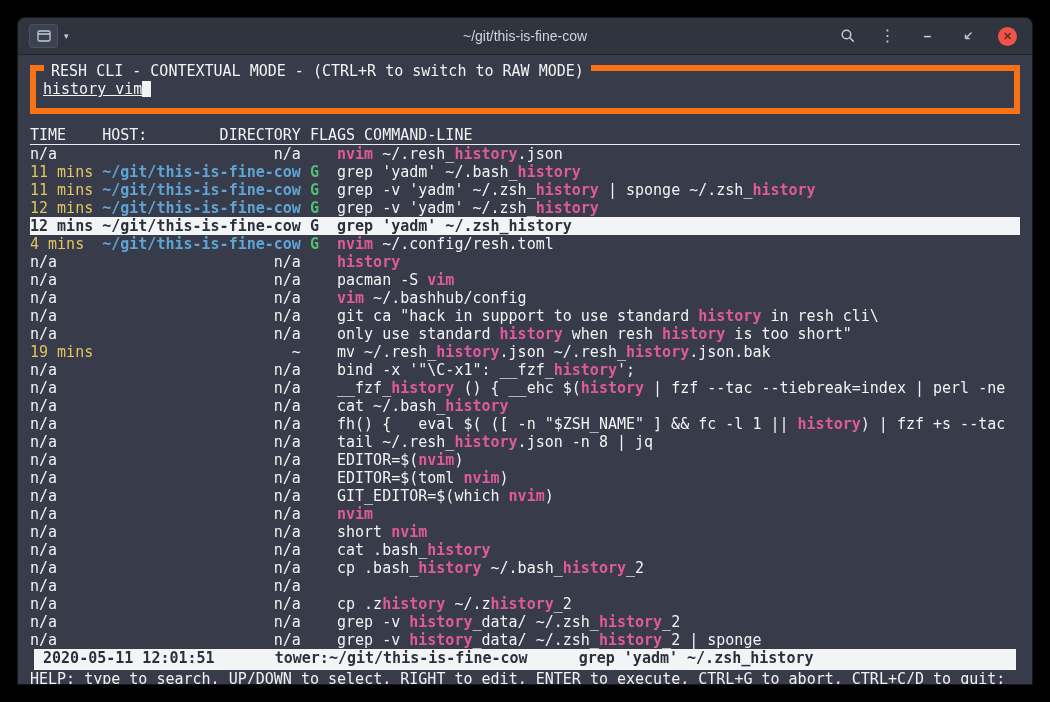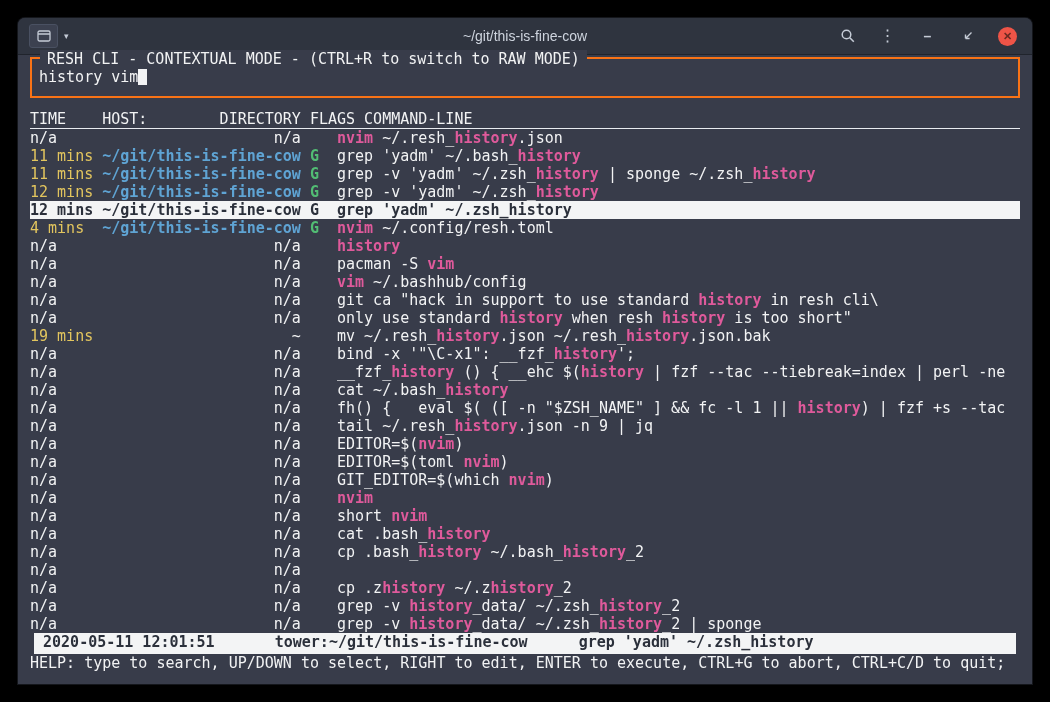--- a/index.html
+++ b/index.html
@@ -38,21 +38,21 @@
     background:var(--close-button,#ee5447);color:#6b2a22;
     display:flex;align-items:center;justify-content:center;
     font-size:11px;font-weight:bold;cursor:pointer;
   }
   
   .term{
     position:absolute;top:37px;left:0;right:0;bottom:0;
     font-size:15px;line-height:18px;color:var(--foreground,#f2f3f4);
   }
   .resh-box{
-    margin:2px 12px 0;border:2px solid #f97316;position:relative;height:37px;
+    margin:10px 12px 0;border:6px solid #f97316;position:relative;height:37px;text-decoration:underline;
   }
   .resh-box-title{
     position:absolute;top:-9px;left:8px;background:var(--background,#383c4a);
     padding:0 7px;white-space:pre;
   }
   .query-line{padding:9px 0 0 7px;white-space:pre;}
   .cursor{display:inline-block;width:9px;height:16px;background:#f2f3f4;vertical-align:-3px;}
   
   .list{margin:12px 12px 0;}
   .row{display:flex;height:18px;white-space:pre;align-items:baseline;}
@@ -141,21 +141,21 @@
         <div class="row"><span class="c-time">n/a</span><span class="c-host">n/a</span><span class="c-flags"></span><span class="c-cmd"><span class="m">history</span></span></div>
         <div class="row"><span class="c-time">n/a</span><span class="c-host">n/a</span><span class="c-flags"></span><span class="c-cmd"><span>pacman -S </span><span class="m">vim</span></span></div>
         <div class="row"><span class="c-time">n/a</span><span class="c-host">n/a</span><span class="c-flags"></span><span class="c-cmd"><span class="m">vim</span><span> ~/.bashhub/config</span></span></div>
         <div class="row"><span class="c-time">n/a</span><span class="c-host">n/a</span><span class="c-flags"></span><span class="c-cmd"><span>git ca "hack in support to use standard </span><span class="m">history</span><span> in resh cli\</span></span></div>
         <div class="row"><span class="c-time">n/a</span><span class="c-host">n/a</span><span class="c-flags"></span><span class="c-cmd"><span>only use standard </span><span class="m">history</span><span> when resh </span><span class="m">history</span><span> is too short"</span></span></div>
         <div class="row"><span class="c-time recent">19 mins</span><span class="c-host">~</span><span class="c-flags"></span><span class="c-cmd"><span>mv ~/.resh_</span><span class="m">history</span><span>.json ~/.resh_</span><span class="m">history</span><span>.json.bak</span></span></div>
         <div class="row"><span class="c-time">n/a</span><span class="c-host">n/a</span><span class="c-flags"></span><span class="c-cmd"><span>bind -x '"\C-x1": __fzf_</span><span class="m">history</span><span>';</span></span></div>
         <div class="row"><span class="c-time">n/a</span><span class="c-host">n/a</span><span class="c-flags"></span><span class="c-cmd"><span>__fzf_</span><span class="m">history</span><span> () { __ehc $(</span><span class="m">history</span><span> | fzf --tac --tiebreak=index | perl -ne</span></span></div>
         <div class="row"><span class="c-time">n/a</span><span class="c-host">n/a</span><span class="c-flags"></span><span class="c-cmd"><span>cat ~/.bash_</span><span class="m">history</span></span></div>
         <div class="row"><span class="c-time">n/a</span><span class="c-host">n/a</span><span class="c-flags"></span><span class="c-cmd"><span>fh() {   eval $( ([ -n "$ZSH_NAME" ] &amp;&amp; fc -l 1 || </span><span class="m">history</span><span>) | fzf +s --tac</span></span></div>
-        <div class="row"><span class="c-time">n/a</span><span class="c-host">n/a</span><span class="c-flags"></span><span class="c-cmd"><span>tail ~/.resh_</span><span class="m">history</span><span>.json -n 9 | jq</span></span></div>
+        <div class="row"><span class="c-time">n/a</span><span class="c-host">n/a</span><span class="c-flags"></span><span class="c-cmd"><span>tail ~/.resh_</span><span class="m">history</span><span>.json -n 8 | jq</span></span></div>
         <div class="row"><span class="c-time">n/a</span><span class="c-host">n/a</span><span class="c-flags"></span><span class="c-cmd"><span>EDITOR=$(</span><span class="m">nvim</span><span>)</span></span></div>
         <div class="row"><span class="c-time">n/a</span><span class="c-host">n/a</span><span class="c-flags"></span><span class="c-cmd"><span>EDITOR=$(toml </span><span class="m">nvim</span><span>)</span></span></div>
         <div class="row"><span class="c-time">n/a</span><span class="c-host">n/a</span><span class="c-flags"></span><span class="c-cmd"><span>GIT_EDITOR=$(which </span><span class="m">nvim</span><span>)</span></span></div>
         <div class="row"><span class="c-time">n/a</span><span class="c-host">n/a</span><span class="c-flags"></span><span class="c-cmd"><span class="m">nvim</span></span></div>
         <div class="row"><span class="c-time">n/a</span><span class="c-host">n/a</span><span class="c-flags"></span><span class="c-cmd"><span>short </span><span class="m">nvim</span></span></div>
         <div class="row"><span class="c-time">n/a</span><span class="c-host">n/a</span><span class="c-flags"></span><span class="c-cmd"><span>cat .bash_</span><span class="m">history</span></span></div>
         <div class="row"><span class="c-time">n/a</span><span class="c-host">n/a</span><span class="c-flags"></span><span class="c-cmd"><span>cp .bash_</span><span class="m">history</span><span> ~/.bash_</span><span class="m">history</span><span>_2</span></span></div>
         <div class="row"><span class="c-time">n/a</span><span class="c-host">n/a</span><span class="c-flags"></span></div>
         <div class="row"><span class="c-time">n/a</span><span class="c-host">n/a</span><span class="c-flags"></span><span class="c-cmd"><span>cp .z</span><span class="m">history</span><span> ~/.z</span><span class="m">history</span><span>_2</span></span></div>
         <div class="row"><span class="c-time">n/a</span><span class="c-host">n/a</span><span class="c-flags"></span><span class="c-cmd"><span>grep -v </span><span class="m">history</span><span>_data/ ~/.zsh_</span><span class="m">history</span><span>_2</span></span></div>

